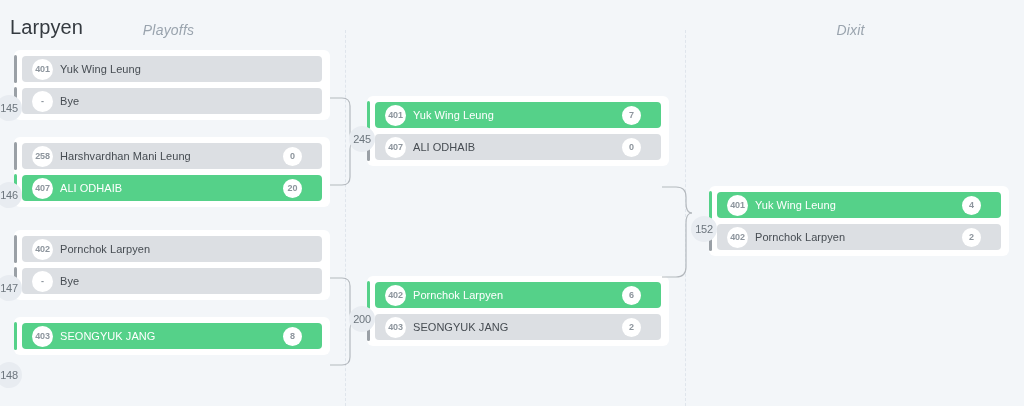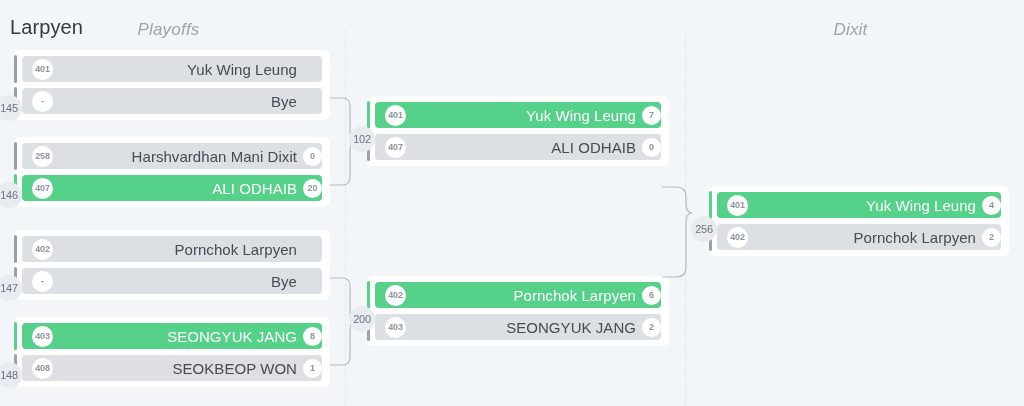--- a/index.html
+++ b/index.html
@@ -54,21 +54,21 @@
     width: 0;
     border-left: 1px dashed #dfe5ec;
   }
 
   .round-title {
     position: absolute;
     top: 0;
     left: 0;
     right: 8px;
     text-align: center;
-    font-size: 17px;
+    font-size: 14px;
     font-style: italic;
     color: #9aa4ae;
     line-height: 16px;
     letter-spacing: 0.2px;
   }
 
   
   .match {
     position: absolute;
     background: #ffffff;
@@ -82,21 +82,21 @@
 
   
   .row {
     position: relative;
     display: flex;
     align-items: center;
     height: 26px;
     border-radius: 4px;
     margin: 0;
     padding-left: 10px;
-    padding-right: 0;
+    padding-right: 20px;
     box-sizing: border-box;
     background: #dcdfe3;
   }
   .row + .row { margin-top: 6px; }
   .row.winner { background: #55d189; }
 
   
   .row::before {
     content: "";
     position: absolute;
@@ -120,27 +120,26 @@
     line-height: 21px;
     text-align: center;
     font-weight: 600;
     margin-right: 7px;
     letter-spacing: -0.2px;
   }
   .row.winner .seed { color: #8d959d; }
 
   .pname {
     flex: 1 1 auto;
-    font-size: 15px;
+    font-size: 11px;
     color: #464c52;
     white-space: nowrap;
     overflow: hidden;
     text-overflow: ellipsis;
     letter-spacing: 0.05px;
-    text-align: right;
   }
   .row.winner .pname { color: #ffffff; }
 
   .score {
     flex: 0 0 auto;
     width: 19px;
     height: 19px;
     border-radius: 50%;
     background: #ffffff;
     color: #8d959d;
@@ -195,21 +194,21 @@
         <span class="seed">-</span>
         <span class="pname">Bye</span>
         <span class="score empty"></span>
       </div>
     </div>
     <div class="match-no" style="left:-4px; top:73px;">145</div>
 
     <div class="match r0" style="top:115px;">
       <div class="row">
         <span class="seed">258</span>
-        <span class="pname">Harshvardhan Mani Dixit</span>
+        <span class="pname">Harshvardhan Mani Leung</span>
         <span class="score">0</span>
       </div>
       <div class="row winner">
         <span class="seed">407</span>
         <span class="pname">ALI ODHAIB</span>
         <span class="score">20</span>
       </div>
     </div>
     <div class="match-no" style="left:-4px; top:160px;">146</div>
 
@@ -226,45 +225,40 @@
       </div>
     </div>
     <div class="match-no" style="left:-4px; top:253px;">147</div>
 
     <div class="match r0" style="top:295px;">
       <div class="row winner">
         <span class="seed">403</span>
         <span class="pname">SEONGYUK JANG</span>
         <span class="score">8</span>
       </div>
-      <div class="row">
-        <span class="seed">408</span>
-        <span class="pname">SEOKBEOP WON</span>
-        <span class="score">1</span>
-      </div>
     </div>
     <div class="match-no" style="left:-4px; top:340px;">148</div>
   </div>
 
   <div class="round-col r1">
     <div class="round-divider"></div>
 
     <div class="match r1" style="top:74px;">
       <div class="row winner">
         <span class="seed">401</span>
         <span class="pname">Yuk Wing Leung</span>
         <span class="score">7</span>
       </div>
       <div class="row">
         <span class="seed">407</span>
         <span class="pname">ALI ODHAIB</span>
         <span class="score">0</span>
       </div>
     </div>
-    <div class="match-no" style="left:4px; top:104px;">102</div>
+    <div class="match-no" style="left:4px; top:104px;">245</div>
 
     <div class="match r1" style="top:254px;">
       <div class="row winner">
         <span class="seed">402</span>
         <span class="pname">Pornchok Larpyen</span>
         <span class="score">6</span>
       </div>
       <div class="row">
         <span class="seed">403</span>
         <span class="pname">SEONGYUK JANG</span>
@@ -283,21 +277,21 @@
         <span class="seed">401</span>
         <span class="pname">Yuk Wing Leung</span>
         <span class="score">4</span>
       </div>
       <div class="row">
         <span class="seed">402</span>
         <span class="pname">Pornchok Larpyen</span>
         <span class="score">2</span>
       </div>
     </div>
-    <div class="match-no" style="left:6px; top:194px;">256</div>
+    <div class="match-no" style="left:6px; top:194px;">152</div>
   </div>
 
   <div class="connector" style="left:330px; top:22px; width:30px; height:240px;">
     <svg width="30" height="240">
       <path d="M0,76 H12 Q20,76 20,84 V111 Q20,119 28,119" fill="none" stroke="#b4b9be" stroke-width="1.2"></path>
       <path d="M0,163 H12 Q20,163 20,155 V127 Q20,119 28,119" fill="none" stroke="#b4b9be" stroke-width="1.2"></path>
     </svg>
   </div>
 
   <div class="connector" style="left:330px; top:202px; width:30px; height:240px;">

